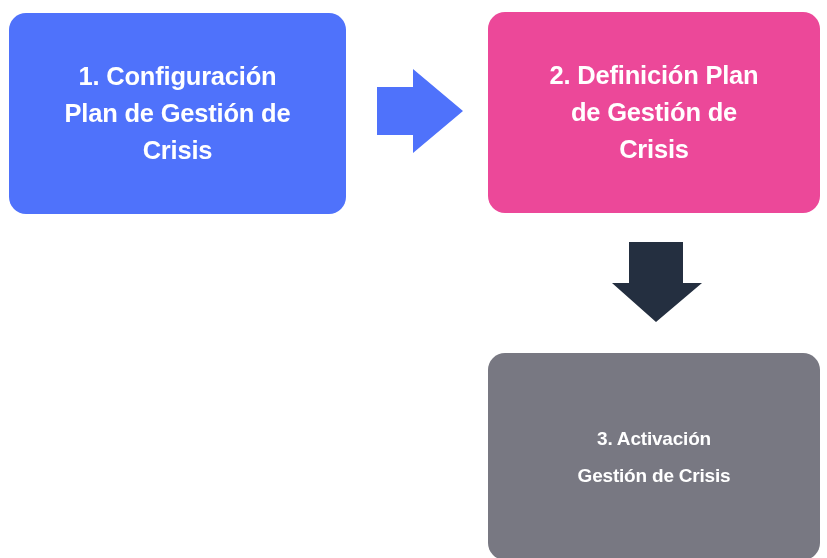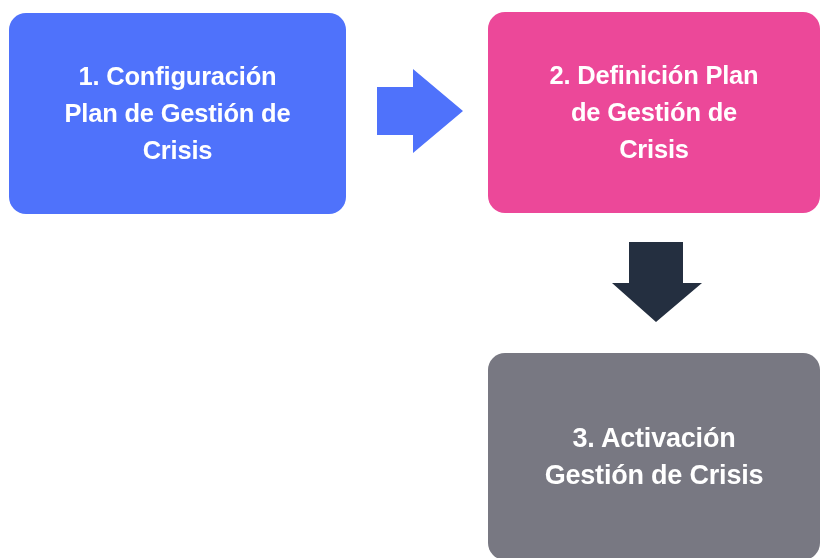--- a/index.html
+++ b/index.html
@@ -56,21 +56,21 @@
   }
   
   #node-step-3 {
     left: 488px;
     top: 353px;
     width: 332px;
     height: 207px;
     background: #787882;
   }
   #node-step-3 .node-label {
-    font-size: 27px;
+    font-size: 19px;
   }
   
   .arrow {
     position: absolute;
   }
   #arrow-right {
     left: 377px;
     top: 69px;
     width: 86px;
     height: 84px;

